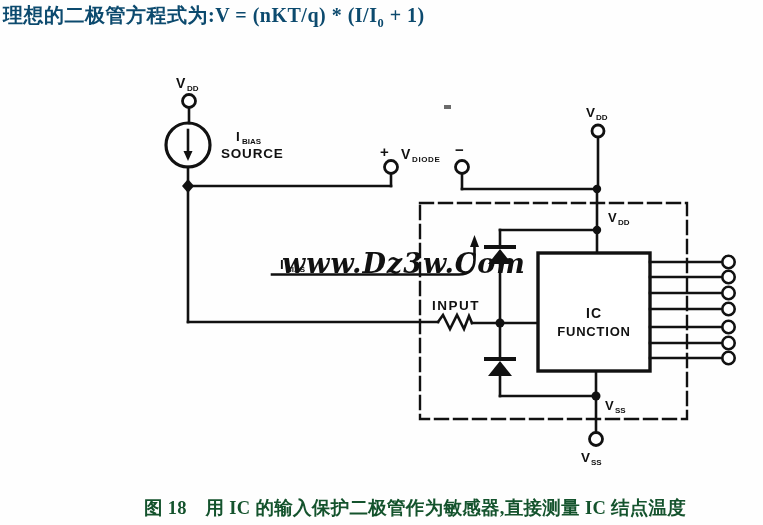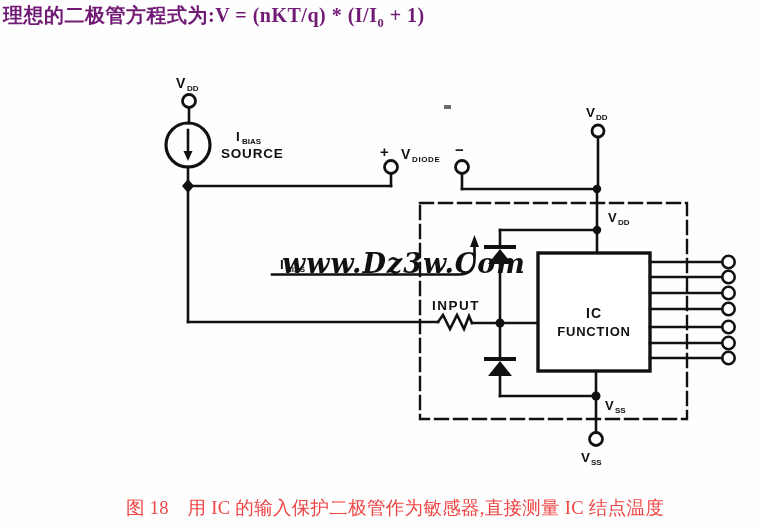--- a/index.html
+++ b/index.html
@@ -6,28 +6,28 @@
   body{
     width:763px;height:525px;
     background:#ffffff;
     font-family:"Liberation Sans",sans-serif;
     position:relative;overflow:hidden;
   }
   .page{position:absolute;inset:0;background:#fefefe;}
   .formula{
     position:absolute;left:3px;top:2px;
     font-family:"Liberation Serif","DejaVu Serif",serif;
-    font-weight:bold;font-size:20px;color:#701a75;
+    font-weight:bold;font-size:20px;color:#0c4a6e;
     letter-spacing:0.5px;white-space:nowrap;
   }
   .formula sub{font-size:0.62em;}
   .caption{
-    position:absolute;left:126px;top:495px;
+    position:absolute;left:144px;top:495px;
     font-family:"Liberation Serif","DejaVu Serif",serif;
-    font-weight:normal;font-size:18.5px;color:#ef4444;
+    font-weight:bold;font-size:18.5px;color:#14532d;
     white-space:nowrap;letter-spacing:0.3px;
   }
   svg.schematic{position:absolute;left:0;top:0;}
   svg text{font-family:"Liberation Sans",sans-serif;font-weight:bold;fill:#111;}
   .lbl{font-size:13.5px;}
   .lbl-sm{font-size:8px;}
   .wm{
     font-family:"DejaVu Serif","Liberation Serif",serif;
     font-style:italic;font-weight:bold;font-size:27px;letter-spacing:1px;
   }

